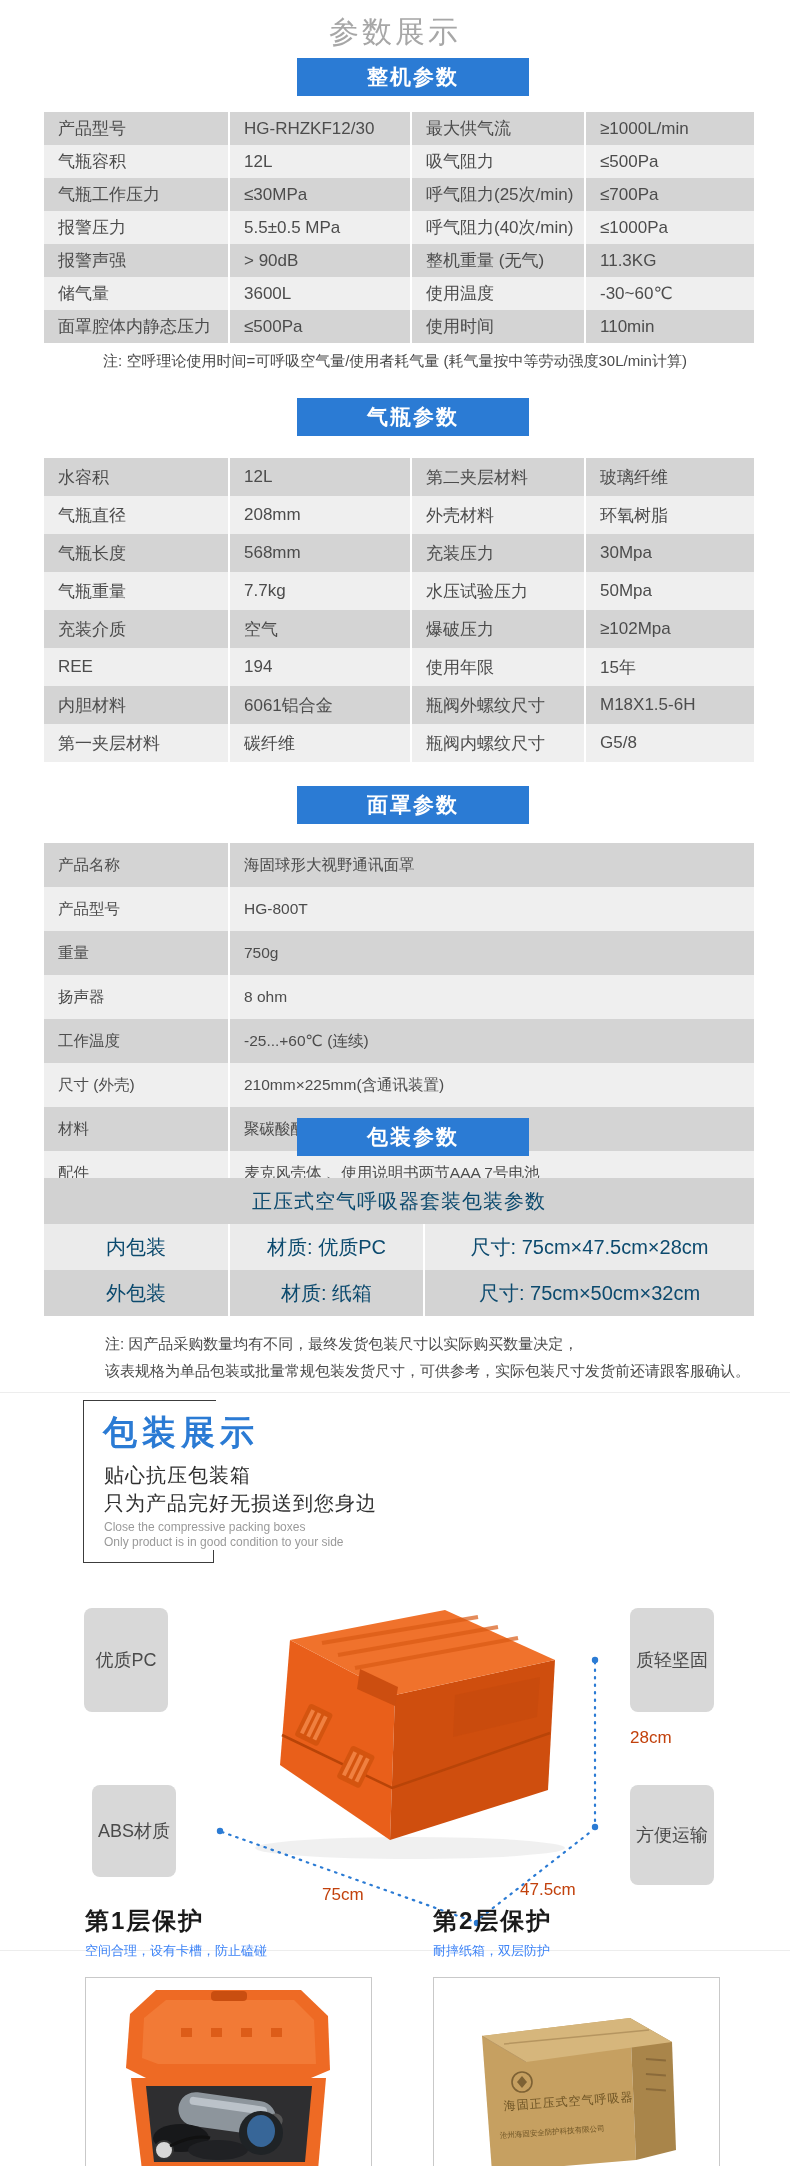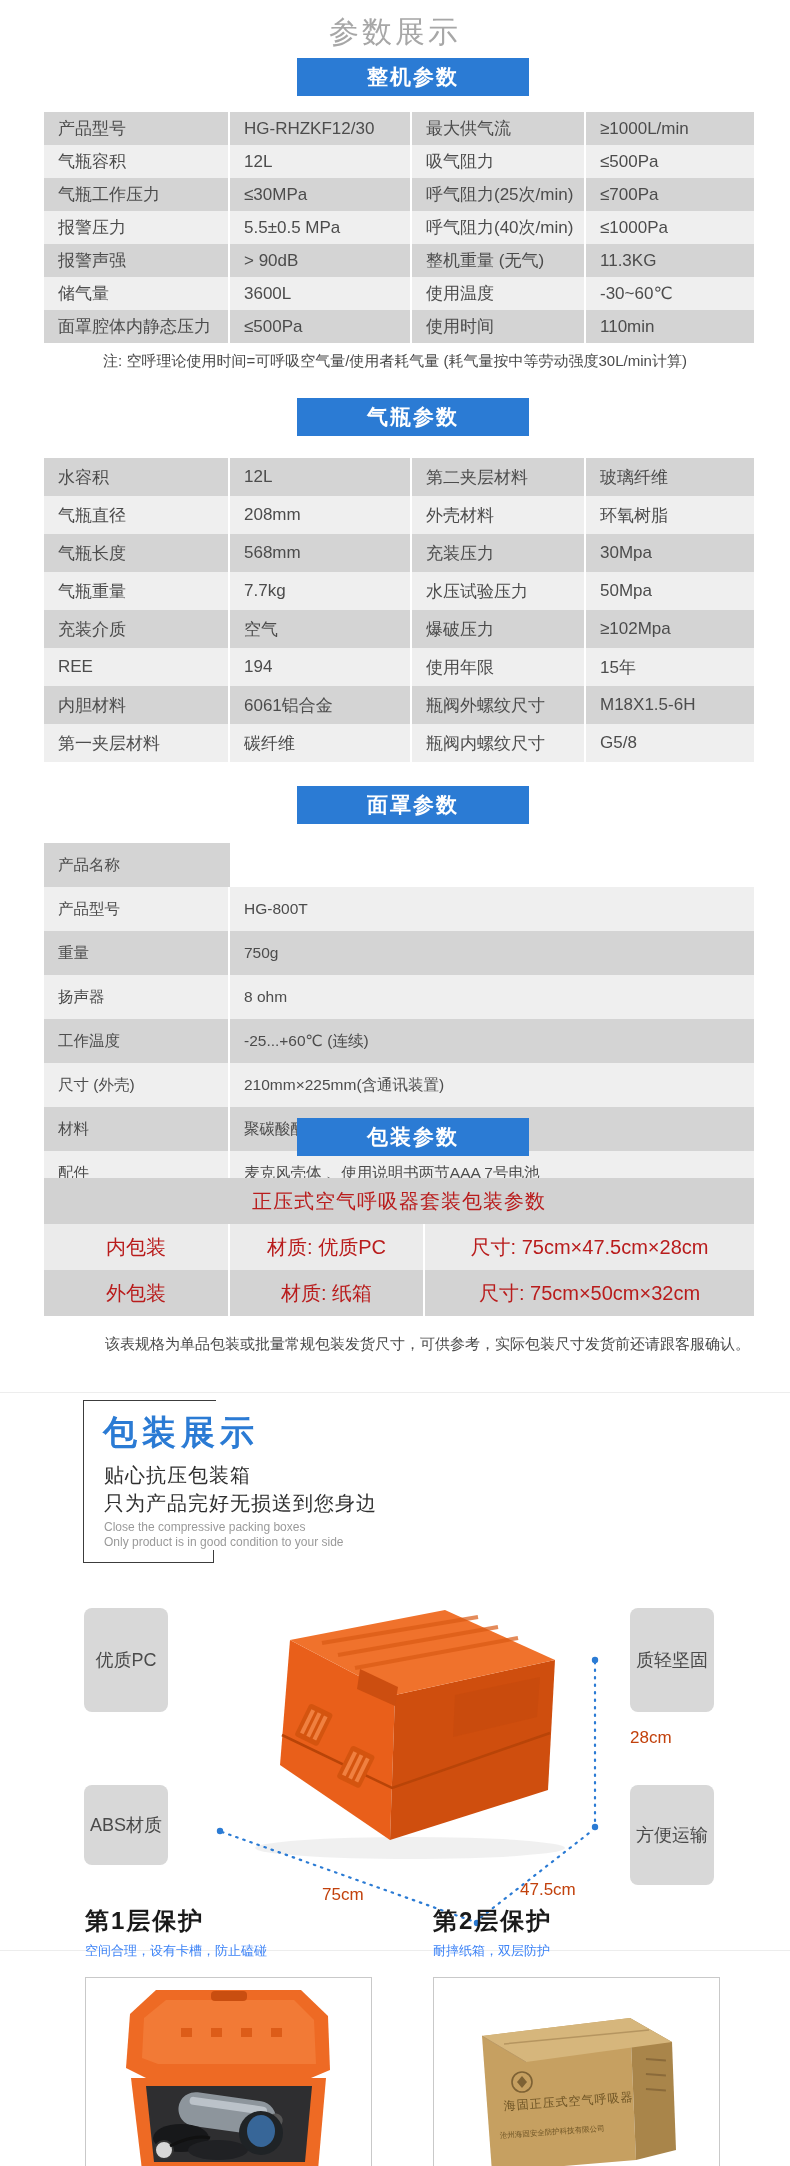--- a/index.html
+++ b/index.html
@@ -18,21 +18,21 @@
   .tbl .t-row:nth-child(even) .c{background:#efefef;}
   .c{box-sizing:border-box;display:flex;align-items:center;padding-left:14px;
     color:#4c4c4c;border-right:2px solid #fff;overflow:hidden;white-space:nowrap;}
   .c:last-child{border-right:none;text-align:right;}
   .tbl1 .c{height:33px;font-size:17px;}
   .tbl2 .c{height:38px;font-size:17px;}
   .tbl3 .c{height:44px;font-size:15.5px;}
   .w1{width:186px;} .w2{width:182px;} .w3{width:174px;} .w4{width:168px;}
   .m1{width:186px;} .m2{width:524px;}
 
-  .tbl4 .c{height:46px;font-size:20px;color:#b91c1c;justify-content:center;padding-left:0;font-weight:500;}
+  .tbl4 .c{height:46px;font-size:20px;color:#0c4a6e;justify-content:center;padding-left:0;font-weight:500;}
   .tbl4 .t-row:nth-child(1) .c{background:#d2d2d2;}
   .tbl4 .t-row:nth-child(2) .c{background:#ebebeb;}
   .tbl4 .t-row:nth-child(3) .c{background:#d3d3d3;}
   .p1{width:186px;} .p2{width:195px;} .p3{width:329px;}
   .pfull{width:710px;font-weight:600;letter-spacing:1px;}
 
   .note-center{position:absolute;left:0;width:790px;text-align:center;font-size:15px;color:#4a4a4a;}
   .note-left{position:absolute;left:105px;width:660px;font-size:15px;color:#4a4a4a;line-height:27px;}
 
   .hr{position:absolute;left:0;width:790px;height:1px;background:#ededed;}
@@ -158,20 +158,21 @@
       <div class="c w2">碳纤维</div>
       <div class="c w3">瓶阀内螺纹尺寸</div>
       <div class="c w4">G5/8</div>
     </div>
   </div>
 
   <div class="sec-btn" style="top:786px;">面罩参数</div>
   <div class="tbl tbl3" style="top:843px;">
     <div class="t-row">
       <div class="c m1">产品名称</div>
+      <div class="c m2">海固球形大视野通讯面罩</div>
     </div>
     <div class="t-row">
       <div class="c m1">产品型号</div>
       <div class="c m2">HG-800T</div>
     </div>
     <div class="t-row">
       <div class="c m1">重量</div>
       <div class="c m2">750g</div>
     </div>
     <div class="t-row">
@@ -206,39 +207,40 @@
       <div class="c p2">材质: 优质PC</div>
       <div class="c p3">尺寸: 75cm×47.5cm×28cm</div>
     </div>
     <div class="t-row">
       <div class="c p1">外包装</div>
       <div class="c p2">材质: 纸箱</div>
       <div class="c p3">尺寸: 75cm×50cm×32cm</div>
     </div>
   </div>
   <div class="note-left" style="top:1330px;">
+    <div>注: 因产品采购数量均有不同，最终发货包装尺寸以实际购买数量决定，</div>
     <div>该表规格为单品包装或批量常规包装发货尺寸，可供参考，实际包装尺寸发货前还请跟客服确认。</div>
   </div>
 
   <div class="hr" style="top:1392px;"></div>
 
   <div class="display">
     <div class="fr" style="left:83px;top:10px;width:1px;height:162px;"></div>
     <div class="fr" style="left:83px;top:10px;width:133px;height:1px;"></div>
     <div class="fr" style="left:83px;top:172px;width:131px;height:1px;"></div>
     <div class="fr" style="left:213px;top:160px;width:1px;height:13px;"></div>
 
     <div class="disp-title">包装展示</div>
     <div class="disp-line" style="top:72px;">贴心抗压包装箱</div>
     <div class="disp-line" style="top:100px;">只为产品完好无损送到您身边</div>
     <div class="disp-en" style="top:130px;">Close the compressive packing boxes</div>
     <div class="disp-en" style="top:145px;">Only product is in good condition to your side</div>
 
     <div class="badge" style="left:84px;top:218px;height:104px;">优质PC</div>
-    <div class="badge" style="left:84px;top:395px;height:80px;">ABS材质</div>
+    <div class="badge" style="left:92px;top:395px;height:92px;">ABS材质</div>
     <div class="badge" style="left:630px;top:218px;height:104px;">质轻坚固</div>
     <div class="badge" style="left:630px;top:395px;height:100px;">方便运输</div>
 
     <svg style="position:absolute;left:210px;top:215px;" width="375" height="260" viewBox="0 0 375 260">
       <ellipse cx="200" cy="243" rx="155" ry="11" fill="#000" opacity="0.06"></ellipse>
       <polygon points="80,35 185,90 180,235 70,160" fill="#e95f1a"></polygon>
       <polygon points="185,90 345,55 338,185 180,235" fill="#cf4e0e"></polygon>
       <polygon points="80,35 235,5 345,55 185,90" fill="#f0722c"></polygon>
       <polyline points="112,38 268,12" stroke="#d85a14" stroke-width="4" fill="none" opacity="0.7"></polyline>
       <polyline points="128,50 288,22" stroke="#d85a14" stroke-width="4" fill="none" opacity="0.7"></polyline>

